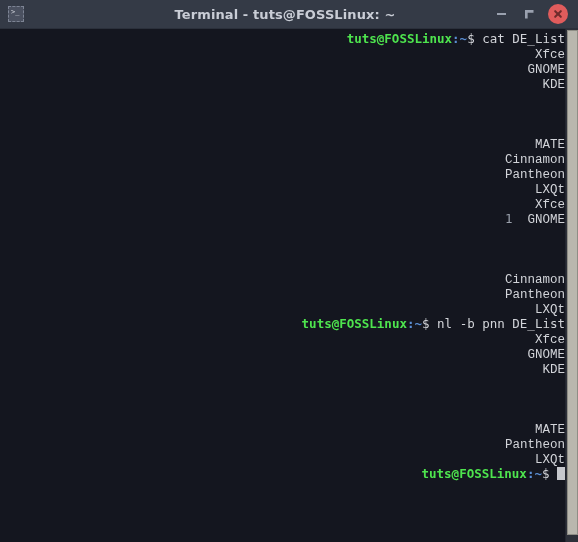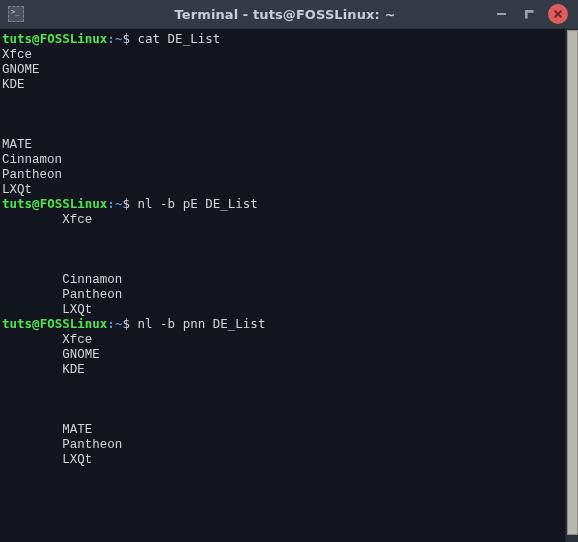--- a/index.html
+++ b/index.html
@@ -140,20 +140,21 @@
     box-sizing: border-box;
     overflow: hidden;
   }
   .line {
     font-family: "DejaVu Sans Mono", "Liberation Mono", monospace;
     font-size: 12.5px;
     line-height: 15px;
     height: 15px;
     white-space: pre;
     color: #d2d4d9;
+    text-align: right;
   }
   .user  { color: #4ee44e; font-weight: bold; }
   .path  { color: #5b8fd6; font-weight: bold; }
   .dollar{ color: #d2d4d9; }
   .cmd   { color: #d2d4d9; }
   .num   { color: #9aa0ab; }
   .out   { color: #d2d4d9; font-family: Liberation Mono, monospace; }
   .cursor {
     display: inline-block;
     width: 8px;
@@ -211,37 +212,38 @@
         <div class="line"><span class="out">Xfce</span></div>
         <div class="line"><span class="out">GNOME</span></div>
         <div class="line"><span class="out">KDE</span></div>
         <div class="line"><span class="out">&nbsp;</span></div>
         <div class="line"><span class="out">&nbsp;</span></div>
         <div class="line"><span class="out">&nbsp;</span></div>
         <div class="line"><span class="out">MATE</span></div>
         <div class="line"><span class="out">Cinnamon</span></div>
         <div class="line"><span class="out">Pantheon</span></div>
         <div class="line"><span class="out">LXQt</span></div>
-        <div class="line"><span class="user">tuts@FOSSLinux</span><span class="path">:~</span><span class="dollar">$ </span><span class="cmd">nl -b pE DE_List</span></div>
         <div class="line"><span class="num">      </span><span class="out">  Xfce</span></div>
+        <div class="line"><span class="num">     1</span><span class="out">  GNOME</span></div>
         <div class="line"><span class="num">      </span><span class="out">  </span></div>
         <div class="line"><span class="num">      </span><span class="out">  </span></div>
         <div class="line"><span class="num">      </span><span class="out">  </span></div>
         <div class="line"><span class="num">      </span><span class="out">  Cinnamon</span></div>
         <div class="line"><span class="num">      </span><span class="out">  Pantheon</span></div>
         <div class="line"><span class="num">      </span><span class="out">  LXQt</span></div>
         <div class="line"><span class="user">tuts@FOSSLinux</span><span class="path">:~</span><span class="dollar">$ </span><span class="cmd">nl -b pnn DE_List</span></div>
         <div class="line"><span class="num">      </span><span class="out">  Xfce</span></div>
         <div class="line"><span class="num">      </span><span class="out">  GNOME</span></div>
         <div class="line"><span class="num">      </span><span class="out">  KDE</span></div>
         <div class="line"><span class="num">      </span><span class="out">  </span></div>
         <div class="line"><span class="num">      </span><span class="out">  </span></div>
         <div class="line"><span class="num">      </span><span class="out">  </span></div>
         <div class="line"><span class="num">      </span><span class="out">  MATE</span></div>
         <div class="line"><span class="num">      </span><span class="out">  Pantheon</span></div>
         <div class="line"><span class="num">      </span><span class="out">  LXQt</span></div>
+        <div class="line"><span class="user">tuts@FOSSLinux</span><span class="path">:~</span><span class="dollar">$ </span><span class="cursor"></span></div>
       </div>
     <div id="scrollbar">
       <div id="scroll-thumb"></div>
     </div>
   </div>
 
 </div>
 
 </body></html>

